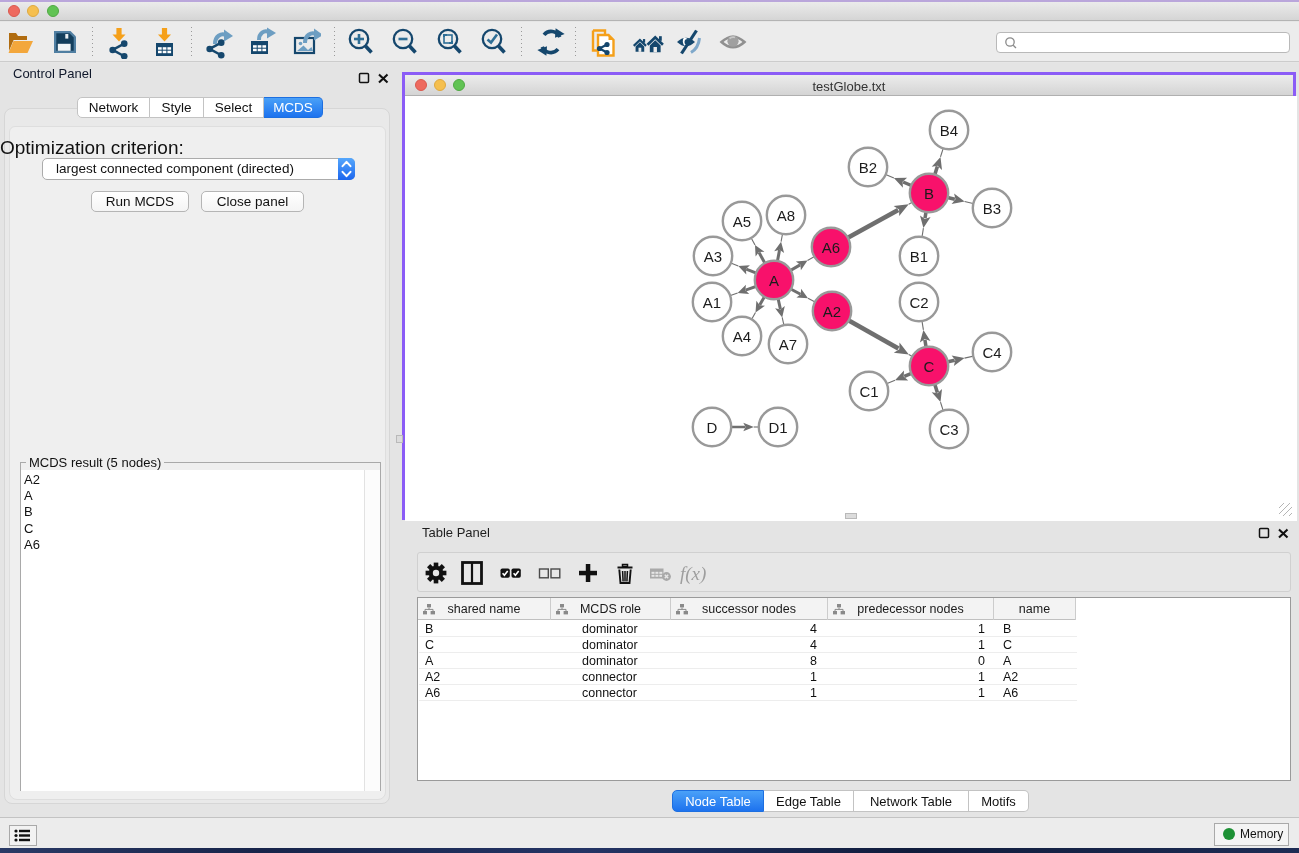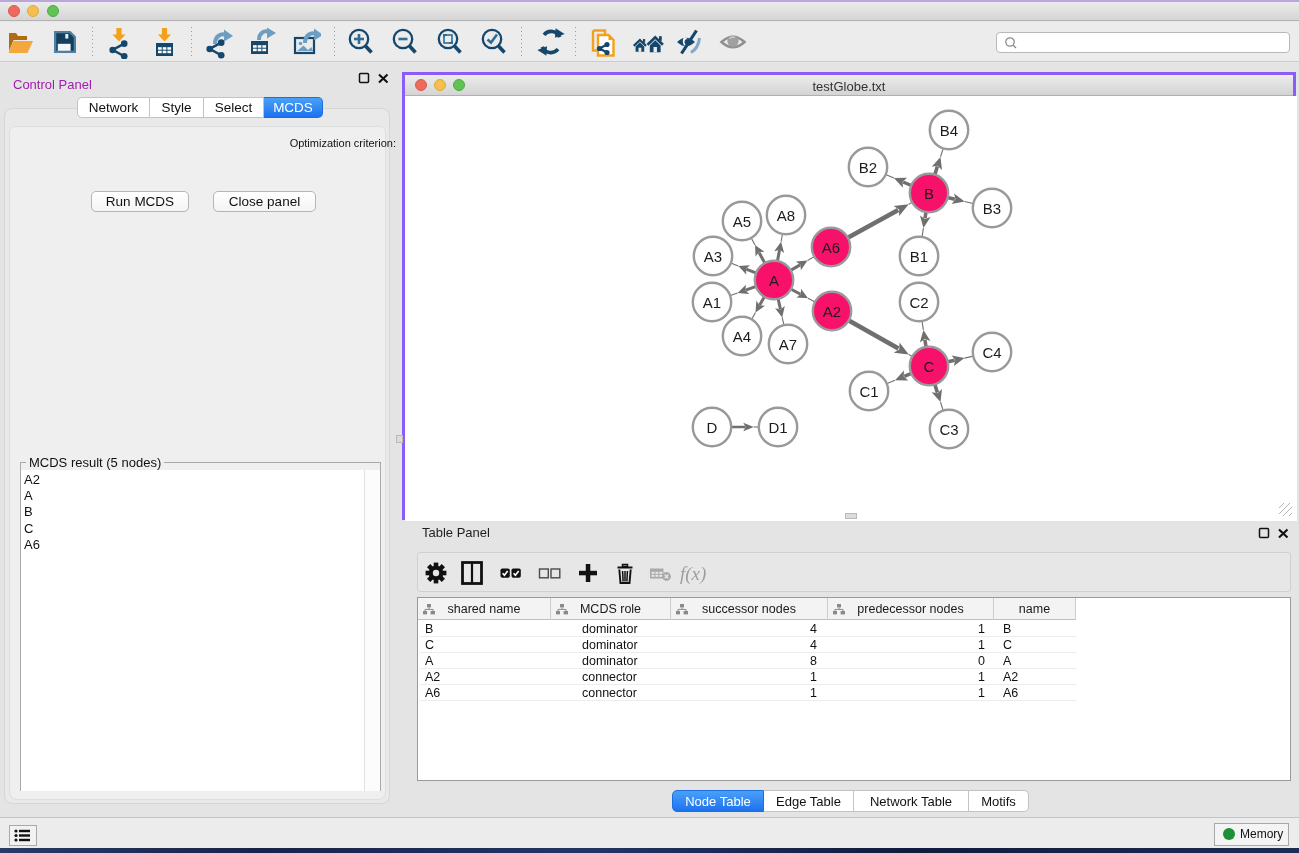--- a/index.html
+++ b/index.html
@@ -6,29 +6,29 @@
 .abs{position:absolute}
 #titlebar{position:absolute;left:0;top:0;width:1299px;height:21px;background:linear-gradient(#ebebeb,#d5d5d5);border-top:2px solid #baa6db;border-bottom:1px solid #b4b4b4}
 .tl{position:absolute;border-radius:50%;width:12px;height:12px}
 #titlebar .t{position:absolute;width:100%;text-align:center;top:4px;font-size:13px;color:#404040}
 #toolbar{position:absolute;left:0;top:22px;width:1299px;height:40px;background:#ececec;border-bottom:1px solid #cccccc}
 .sep{position:absolute;top:5px;height:30px;width:1px;background:repeating-linear-gradient(#9a9a9a 0 1px,transparent 1px 4px)}
 .ticon{position:absolute;top:7px}
 #search{position:absolute;left:996px;top:10px;width:294px;height:21px;background:#fff;border:1px solid #b9b9b9;border-radius:4px}
 #main{position:absolute;left:0;top:63px;width:1299px;height:754px;background:#e4e4e4}
 
-#cp-title{position:absolute;left:13px;top:14px;font-size:13px;color:#a21caf}
+#cp-title{position:absolute;left:13px;top:3px;font-size:13px;color:#0f172a}
 #cp-outer{position:absolute;left:4px;top:45px;width:386px;height:696px;background:#e9e9e9;border:1px solid #d6d6d6;border-radius:8px}
 #cp-inner{position:absolute;left:9px;top:63px;width:377px;height:674px;background:#efefef;border:1px solid #dedede;border-radius:6px 6px 8px 8px}
 .tabs{position:absolute;display:flex;height:21px;font-size:13.5px}
 .tab{background:#fff;border:1px solid #c3c3c3;border-left:none;color:#111;display:flex;align-items:center;justify-content:center}
 .tab.first{border-left:1px solid #c3c3c3;border-radius:5px 0 0 5px}
 .tab.last{border-radius:0 5px 5px 0}
 .tab.sel{background:linear-gradient(#4aa1f8,#1d72ee);border-color:#1d6fe0;color:#fff}
-#opt-label{position:absolute;left:0;top:74px;width:396px;text-align:right;font-size:11px;color:#111}
+#opt-label{position:absolute;left:0;top:74px;width:396px;text-align:left;font-size:19px;color:#111}
 #dd{position:absolute;left:42px;top:95px;width:313px;height:22px;background:#fff;border:1px solid #ababab;border-radius:5px;font-size:13.5px;color:#111;line-height:20px;padding-left:13px}
 #dd .spin{position:absolute;right:-1px;top:-1px;width:17px;height:22px;background:linear-gradient(#55a7fc,#1c66ee);border-radius:0 5px 5px 0}
 .btn{position:absolute;top:128px;height:21px;background:linear-gradient(#ffffff,#f4f4f4);border:1px solid #b5b5b5;border-radius:5px;font-size:13.5px;color:#111;text-align:center;line-height:19px}
 #fieldset{position:absolute;left:20px;top:399px;width:361px;height:329px;border:1px solid #a9a9a9}
 #fs-legend{position:absolute;left:5px;top:-8px;background:#efefef;padding:0 3px;font-size:13px;color:#111}
 #fs-list{position:absolute;left:0px;top:7px;width:359px;height:321px;background:#fff;font-size:13px;color:#111;line-height:16.2px;padding:2px 0 0 3px}
 #fs-scroll{position:absolute;left:343px;top:7px;width:16px;height:321px;background:#fcfcfc;border-left:1px solid #e2e2e2}
 
 #win{position:absolute;left:402px;top:9px;width:894px;height:448px;border:3px solid #8b5cf6;background:#fff}
 #win-tb{position:absolute;left:0;top:0;width:100%;height:21px;background:linear-gradient(#ececec,#d4d4d4);border-bottom:1px solid #b0b0b0}
@@ -207,22 +207,28 @@
     </svg>
  <div id="cp-outer"></div>
  <div id="cp-inner"></div>
  <div class="tabs" style="left:77px;top:34px">
   <div class="tab first" style="width:73px">Network</div>
   <div class="tab" style="width:54px">Style</div>
   <div class="tab" style="width:60px">Select</div>
   <div class="tab sel last" style="width:59px">MCDS</div>
  </div>
  <div id="opt-label">Optimization criterion:</div>
+ <div id="dd">largest connected component (directed)
+   <div class="spin"><svg width="17" height="22" viewBox="0 0 17 22">
+          <path d="M4.5 8.2 L8.5 3.8 L12.5 8.2" stroke="#fff" stroke-width="2" fill="none" stroke-linecap="round" stroke-linejoin="round"></path>
+          <path d="M4.5 13.8 L8.5 18.2 L12.5 13.8" stroke="#fff" stroke-width="2" fill="none" stroke-linecap="round" stroke-linejoin="round"></path>
+        </svg></div>
+ </div>
  <div class="btn" style="left:91px;width:98px">Run MCDS</div>
- <div class="btn" style="left:213px;width:103px">Close panel</div>
+ <div class="btn" style="left:201px;width:103px">Close panel</div>
  <div id="fieldset">
    <div id="fs-legend">MCDS result (5 nodes)</div>
    <div id="fs-list">A2<br>A<br>B<br>C<br>A6</div>
    <div id="fs-scroll"></div>
  </div>
  <div id="win">
    <div id="win-tb">
      <div class="tl" style="left:10px;top:4px;background:#ee6a5f;border:1px solid #d9594f"></div>
      <div class="tl" style="left:29px;top:4px;background:#f5bf4f;border:1px solid #dfa93f"></div>
      <div class="tl" style="left:48px;top:4px;background:#61c354;border:1px solid #50a944"></div>

